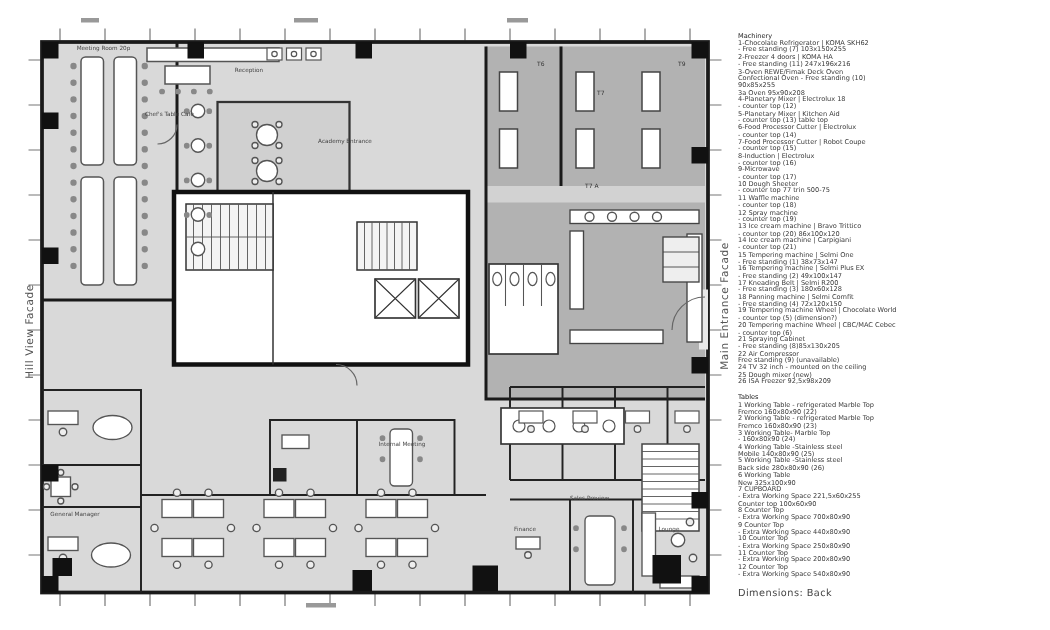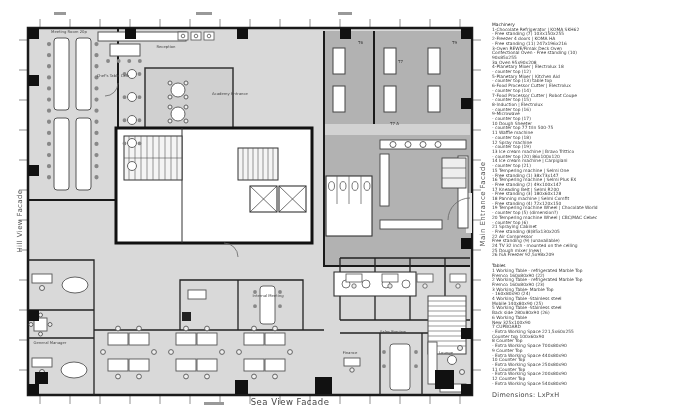--- a/index.html
+++ b/index.html
@@ -273,21 +273,20 @@
 <div class="rlabel" style="left:96px;top:74px;width:34px;">Chef's Table Cafe</div>
 <div class="rlabel" style="left:200px;top:92px;width:60px;">Academy Entrance</div>
 <div class="rlabel" style="left:240px;top:294px;width:56px;">Internal Meeting</div>
 <div class="rlabel" style="left:32px;top:341px;width:36px;">General Manager</div>
 <div class="rlabel" style="left:368px;top:330px;width:50px;">Sales Preview</div>
 <div class="rlabel" style="left:432px;top:351px;width:28px;">Lounge</div>
 <div class="rlabel" style="left:336px;top:351px;width:28px;">Finance</div>
 
 <div class="vlabel" style="left:-20px;top:217px;width:80px;">Hill View Facade</div>
 <div class="vlabel" style="left:438px;top:200px;width:90px;">Main Entrance Facade</div>
-<div class="hlabel" style="left:225px;top:397px;width:130px;">Sea View Facade</div>
 
 <div id="legend">
   <div class="sec-title">Machinery</div>
   <div>
         <div>1-Chocolate Refrigerator  | KOMA SKH62</div>
         <div>- Free standing (7) 103x150x255</div>
         <div>2-Freezer 4 doors | KOMA HA</div>
         <div>- Free standing (11) 247x196x216</div>
         <div>3-Oven REWE/Fimak Deck Oven</div>
         <div>Confectional Oven - Free standing (10)</div>
@@ -360,15 +359,15 @@
           <div>10 Counter Top</div>
           <div>- Extra Working Space  250x80x90</div>
           <div>11 Counter Top</div>
           <div>- Extra Working Space  200x80x90</div>
           <div>12 Counter Top</div>
           <div>- Extra Working Space  540x80x90</div>
         </div>
   </div>
 </div>
 
-<div id="dims-note">Dimensions: LxPxH</div>
+<div id="dims-note">Dimensions: Back</div>
 
 </div>
 
 </body></html>

